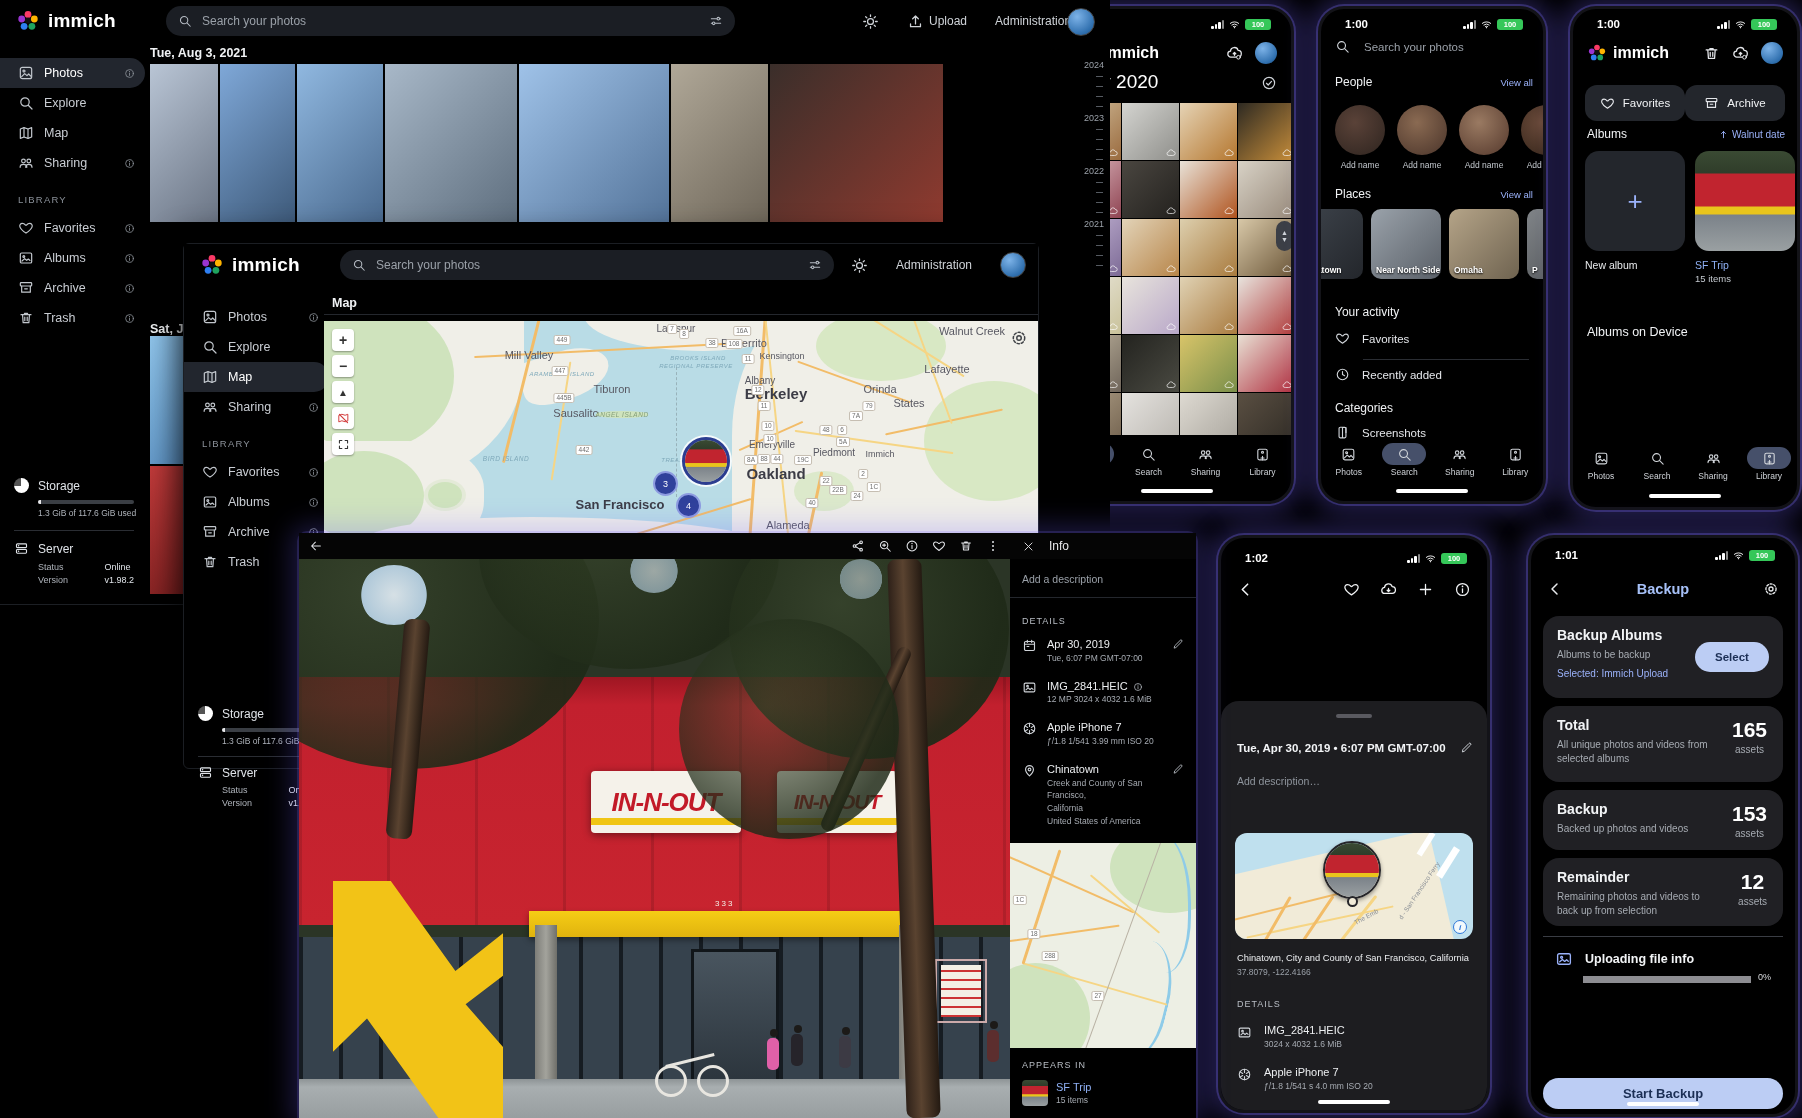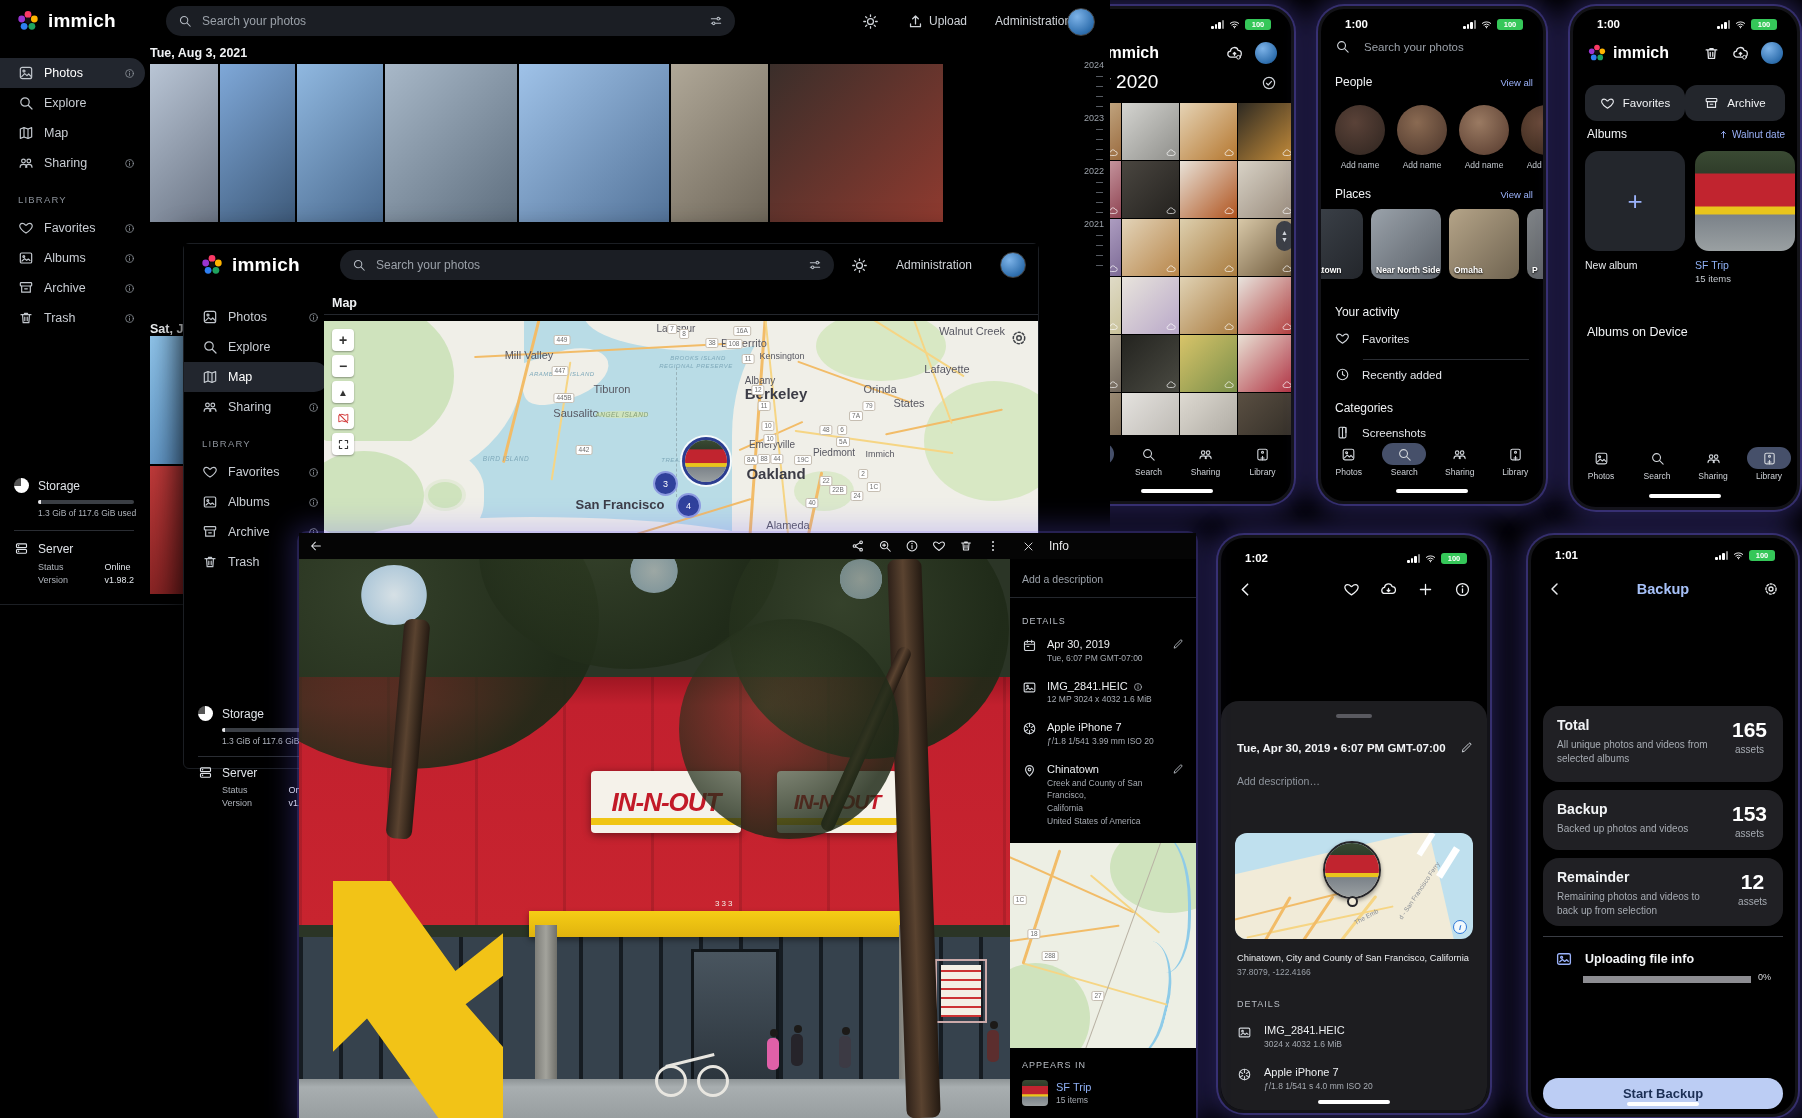--- a/index.html
+++ b/index.html
@@ -1693,20 +1693,26 @@
           </svg>
         </span>
       <span class="btitle">Backup</span>
       <span class="ic" style="margin-left:auto;" id="pg5">
           <svg viewBox="0 0 24 24" fill="none" stroke="currentColor" stroke-width="2" stroke-linecap="round" stroke-linejoin="round">
             <circle cx="12" cy="12" r="7.6" stroke-dasharray="3 2.6"></circle>
             <circle cx="12" cy="12" r="3"></circle>
           </svg>
         </span>
     </div>
+    <div class="bcard" style="top:78px;height:82px;">
+      <h3>Backup Albums</h3>
+      <div class="sub">Albums to be backup</div>
+      <div class="sel-blue">Selected: Immich Upload</div>
+      <div class="selectbtn">Select</div>
+    </div>
     <div id="p5stats">
         <div class="bcard" style="top: 168px; height: 76px; padding-right: 70px;">
           <h3>Total</h3>
           <div class="sub">All unique photos and videos from selected albums</div>
           <div class="bval"><b>165</b><span>assets</span></div>
         </div>
         <div class="bcard" style="top: 252px; height: 60px; padding-right: 70px;">
           <h3>Backup</h3>
           <div class="sub">Backed up photos and videos</div>
           <div class="bval"><b>153</b><span>assets</span></div>

